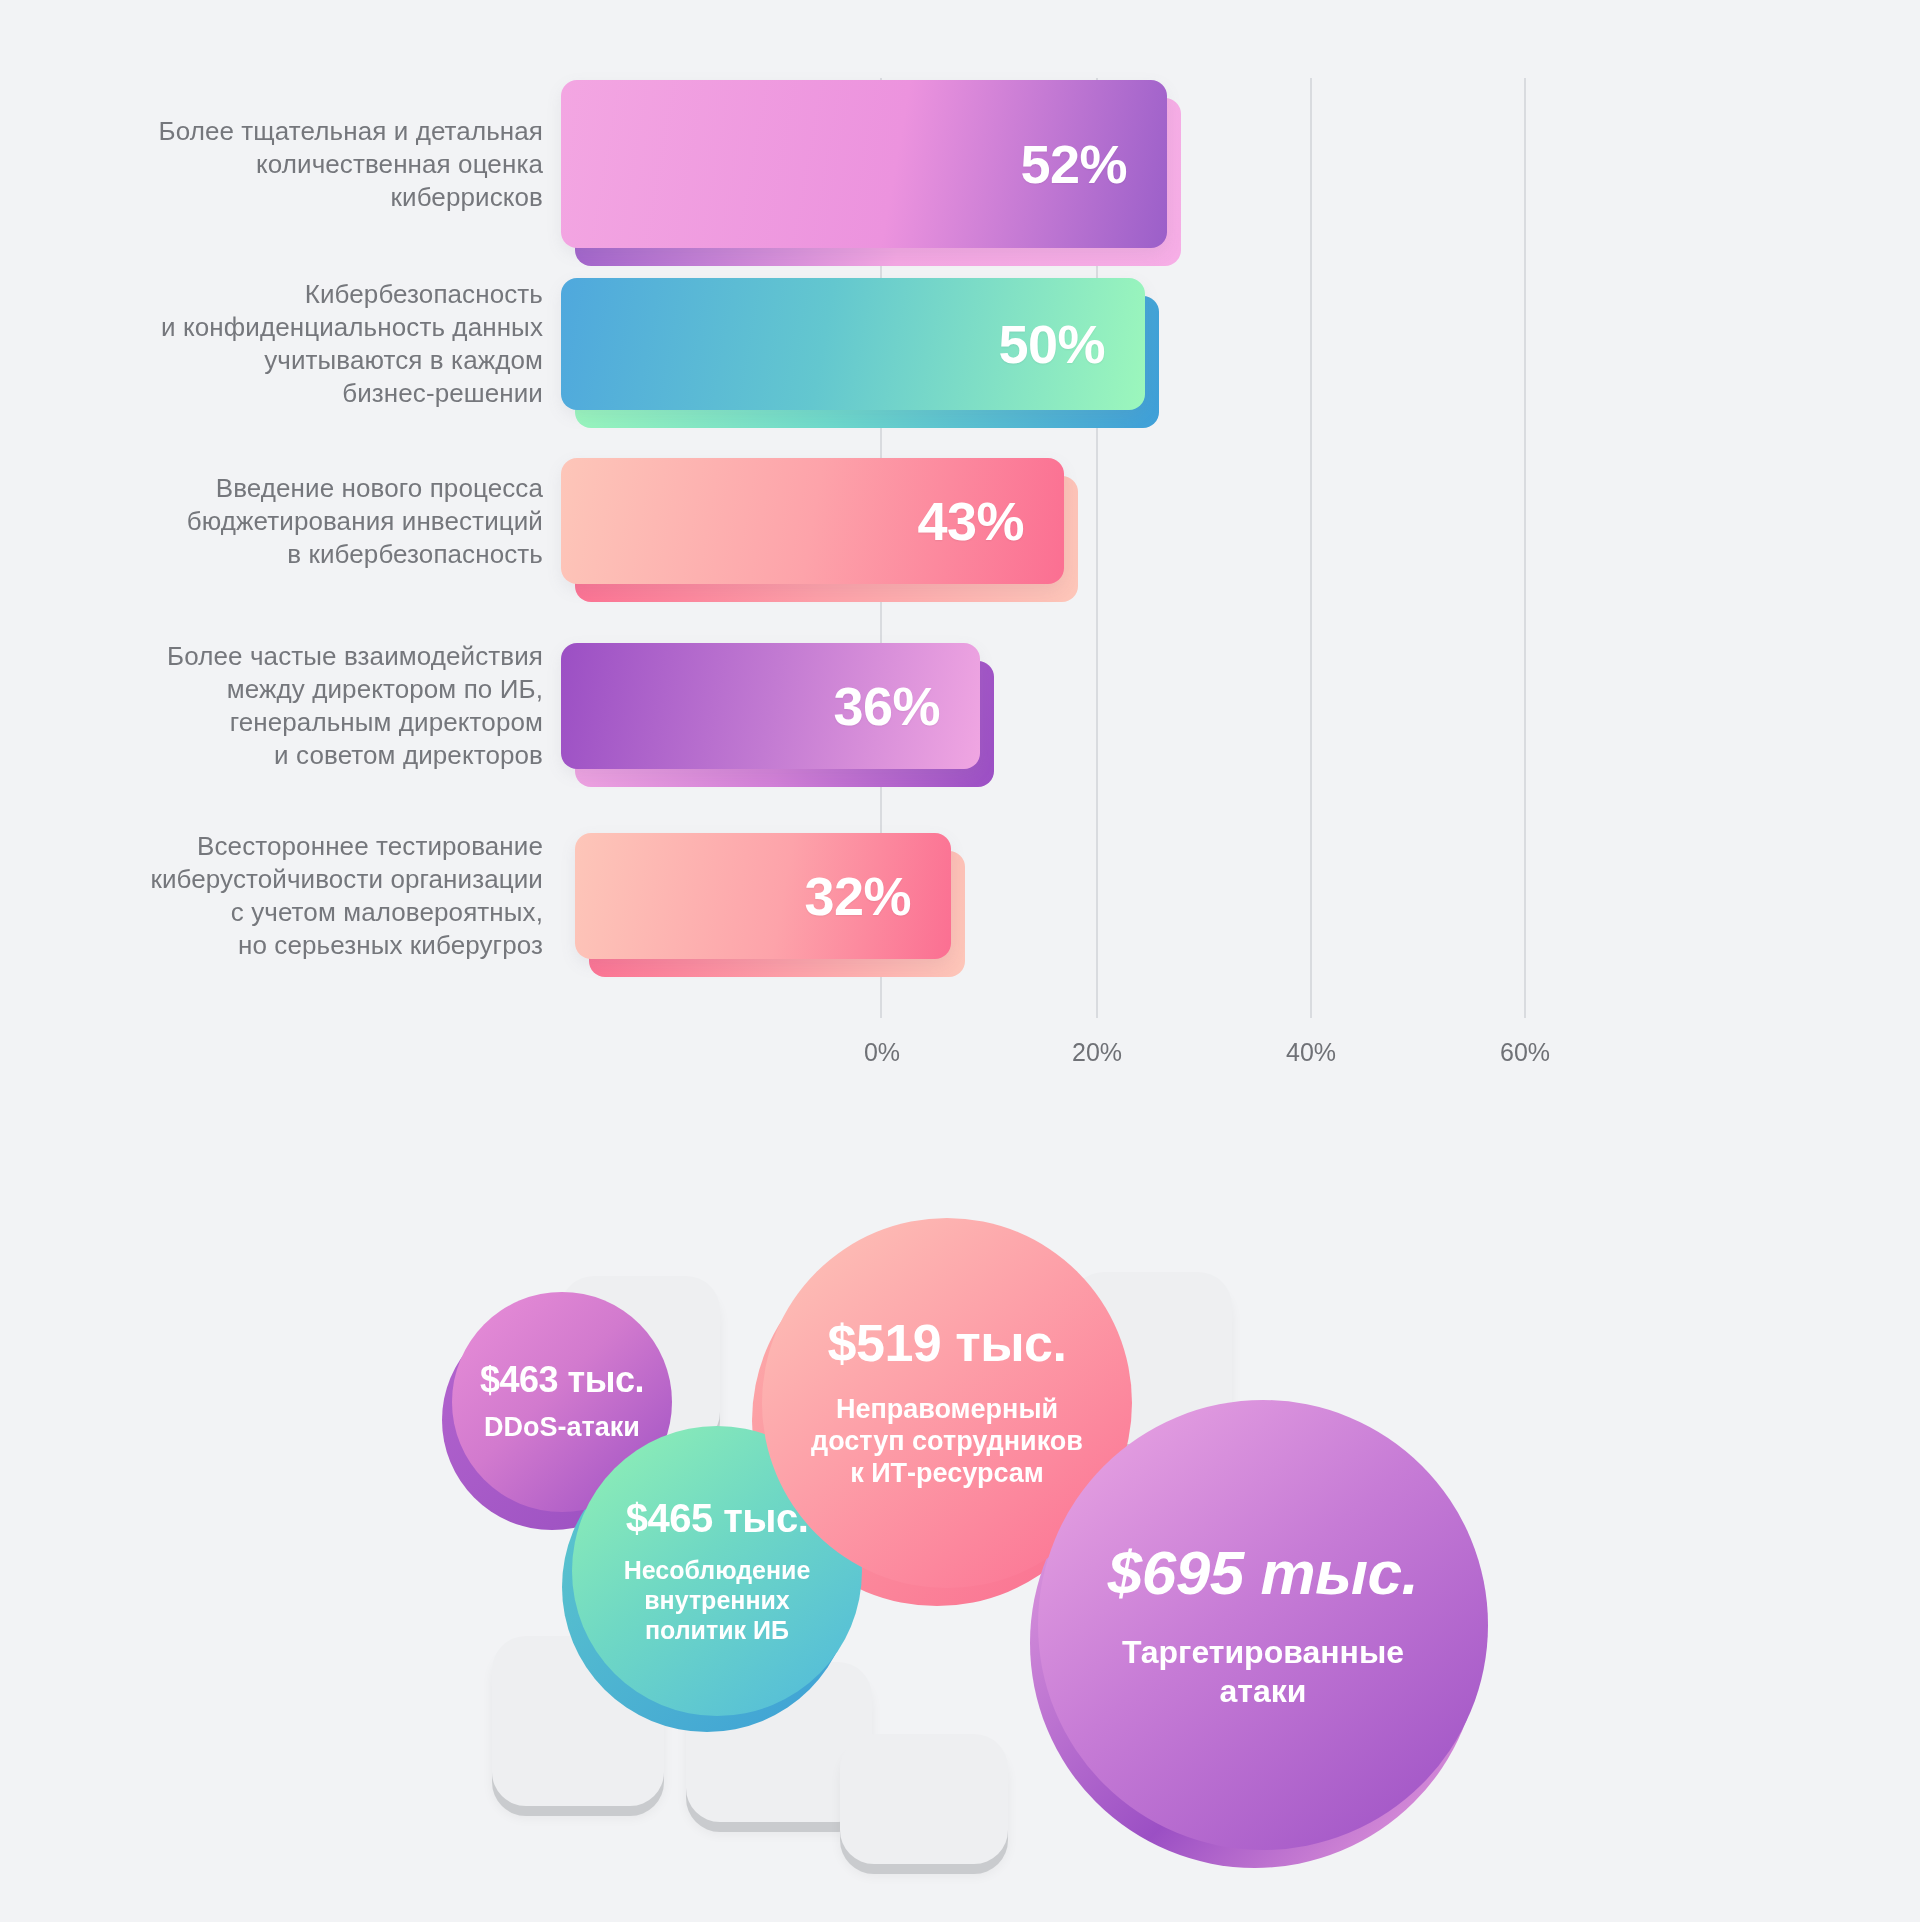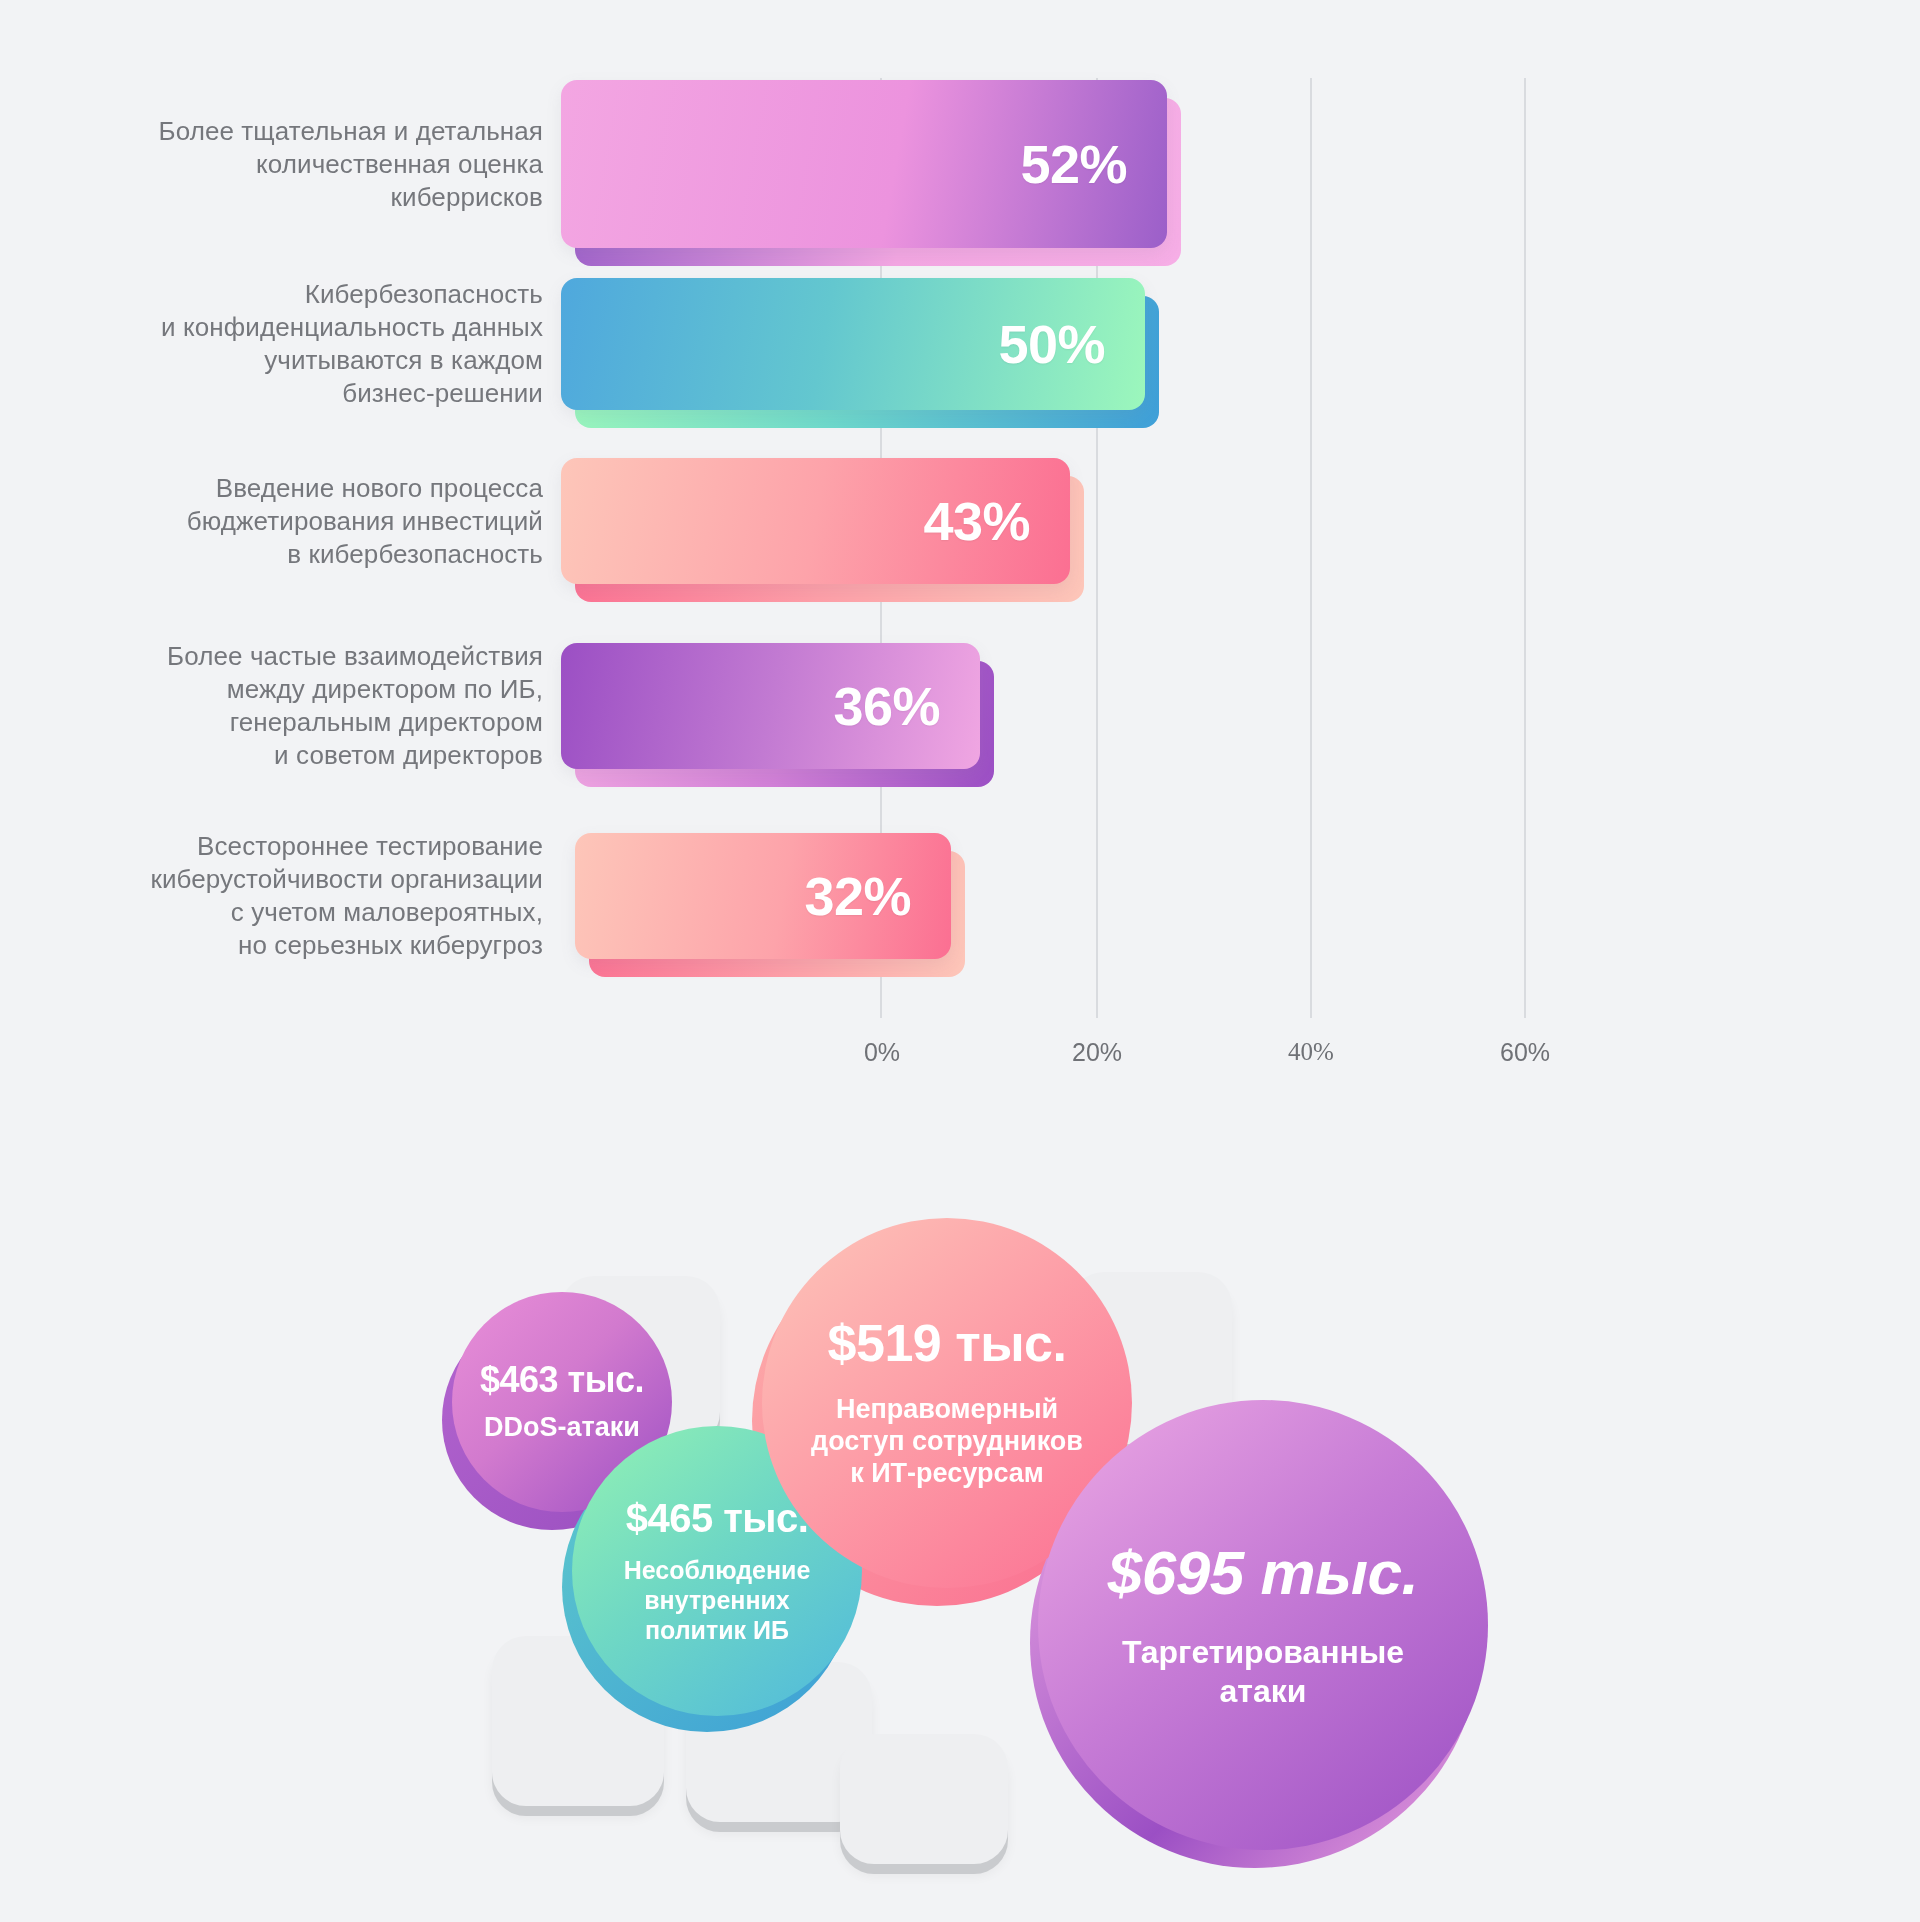--- a/index.html
+++ b/index.html
@@ -200,21 +200,21 @@
         <div class="bar-face" style="background:linear-gradient(100deg,#4fa8dd 0%,#63c7cf 45%,#9cf7bc 100%);">
           <span class="bar-value">50%</span>
         </div>
       </div>
     </div>
 
     <div class="bar-row" style="top:458px;">
       <div class="bar-label">Введение нового процесса
 бюджетирования инвестиций
 в кибербезопасность</div>
-      <div class="bar-wrap" style="width:503px;height:126px;padding-left:6px;">
+      <div class="bar-wrap" style="width:503px;height:126px;">
         <div class="bar-3d" style="background:linear-gradient(100deg,#fb6f92 0%,#fd9fa8 50%,#fdc6b9 100%);"></div>
         <div class="bar-face" style="background:linear-gradient(100deg,#fdc6b9 0%,#fda3aa 50%,#fb6f92 100%);">
           <span class="bar-value">43%</span>
         </div>
       </div>
     </div>
 
     <div class="bar-row" style="top:640px;">
       <div class="bar-label">Более частые взаимодействия
 между директором по ИБ,
@@ -239,21 +239,21 @@
           <span class="bar-value">32%</span>
         </div>
       </div>
     </div>
 
   </div>
 
   <div class="axis">
     <span class="axis-tick" style="left:866px;">0%</span>
     <span class="axis-tick" style="left:1081px;">20%</span>
-    <span class="axis-tick" style="left:1295px;font-family:Liberation Serif, serif;">40%</span>
+    <span class="axis-tick" style="left:1295px;">40%</span>
     <span class="axis-tick" style="left:1509px;">60%</span>
   </div>
 
 </section>
 
 <section id="bubble-chart">
 
   <div class="deco-square" style="left:560px; top:126px; width:160px; height:170px;"></div>
   <div class="deco-square" style="left:1070px; top:122px; width:162px; height:172px;"></div>
   <div class="deco-square" style="left:1048px; top:350px; width:176px; height:120px;"></div>

